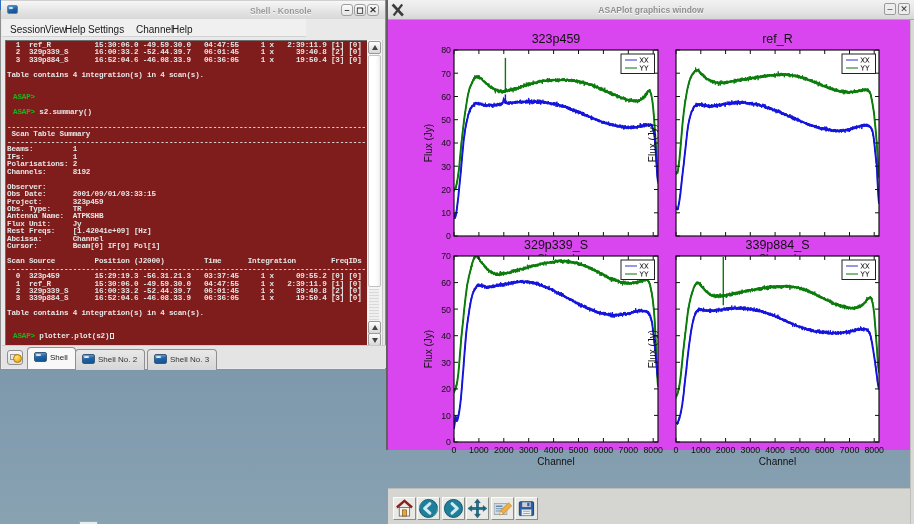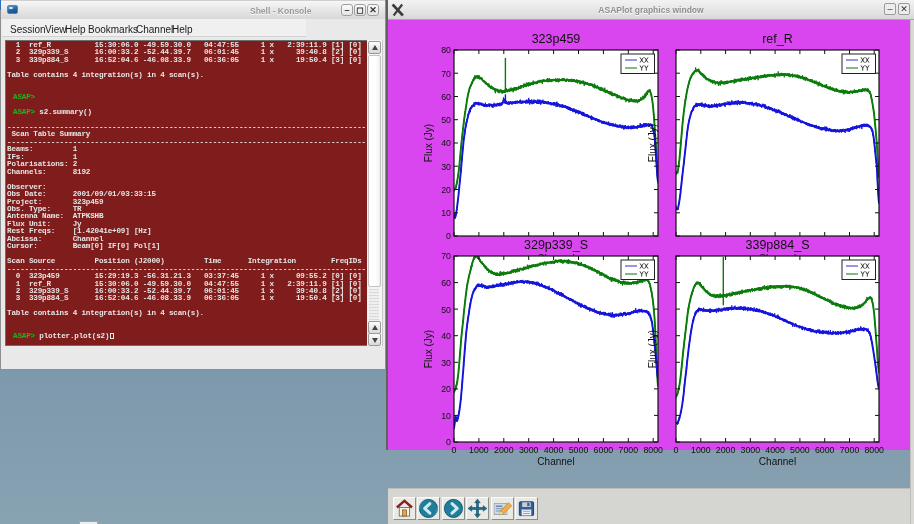--- a/index.html
+++ b/index.html
@@ -424,21 +424,21 @@
     <div id="kicon"></div>
     <div id="ktext">Shell - Konsole</div>
     <div class="kbtn" style="left:340px;">–</div>
     <div class="kbtn" style="left:353px;">◻</div>
     <div class="kbtn" style="left:366px;">✕</div>
   </div>
   <div id="kmenu">
     <span style="left:8px;">Session</span>
     <span style="left:43px;">View</span>
     <span style="left:63px;">Help</span>
-    <span style="left:86px;">Bookmarks</span>
+    <span style="left:86px;">Settings</span>
     <span style="left:134px;">Channel</span>
     <span style="left:170px;">Help</span>
   </div>
   <div id="kterm">
       <pre>  1  ref_R          15:30:06.0 -49.59.30.0   04:47:55     1 x   2:39:11.9 [1] [0]
   2  329p339_S      16:00:33.2 -52.44.39.7   06:01:45     1 x     39:40.8 [2] [0]
   3  339p884_S      16:52:04.6 -46.08.33.9   06:36:05     1 x     19:50.4 [3] [0]
 
 Table contains 4 integration(s) in 4 scan(s).
 
@@ -477,13 +477,22 @@
 
 <span class="g">ASAP&gt;</span> plotter.plot(s2)<span class="cur"></span></pre>
     </div>
   <div id="kscroll">
     <div class="sarrow up" style="top:1px;"></div>
     <div id="sthumb"></div>
     <div id="strack"></div>
     <div class="sarrow up" style="top:281px;"></div>
     <div class="sarrow down" style="top:293px;"></div>
   </div>
+  <div id="ktabs">
+    <div id="knew">
+        <div class="scr"></div>
+        <div class="bulb"></div>
+      </div>
+    <div class="ktab tactive" style="left:25px;"><div class="mon"></div><span class="tlbl">Shell</span></div>
+    <div class="ktab tinact" style="left:73px;"><div class="mon"></div><span class="tlbl">Shell No. 2</span></div>
+    <div class="ktab tinact" style="left:145px;"><div class="mon"></div><span class="tlbl">Shell No. 3</span></div>
+  </div>
 </div>
 
 </body></html>

